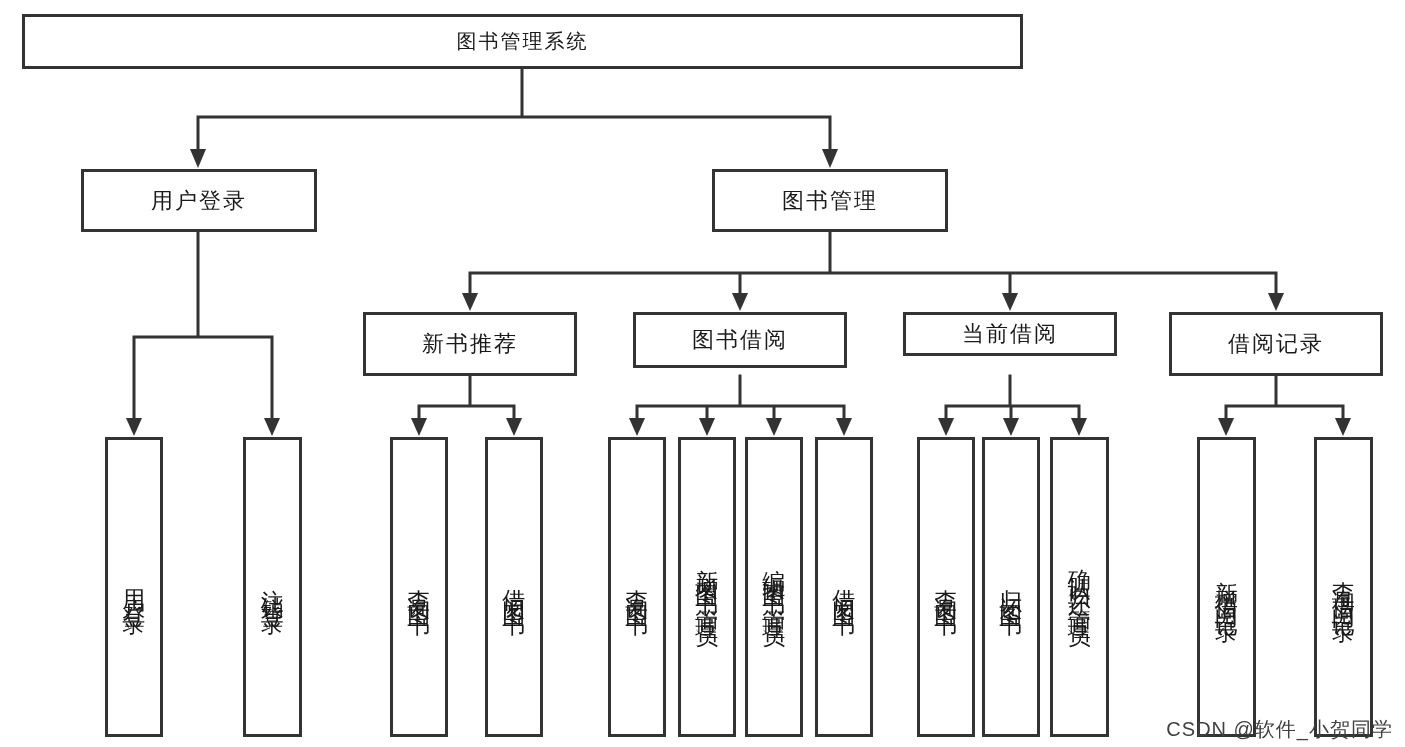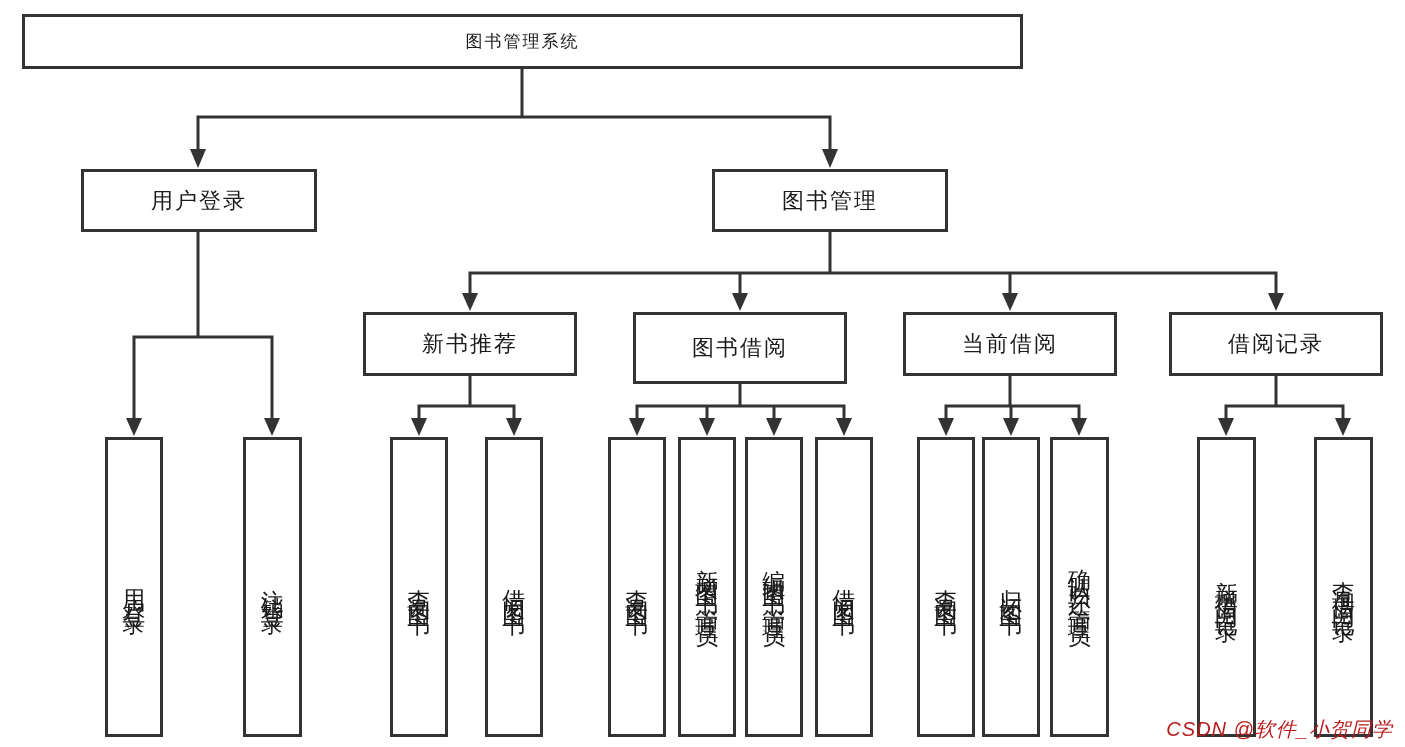--- a/index.html
+++ b/index.html
@@ -7,31 +7,30 @@
     position:relative; width:1405px; height:747px; background:#ffffff;
     font-family:"Liberation Sans", sans-serif; overflow:hidden;
   }
   .connectors { position:absolute; left:0; top:0; width:1405px; height:747px; }
   .node {
     position:absolute; box-sizing:border-box;
     border:3px solid #333333; background:#ffffff;
     display:flex; align-items:center; justify-content:center;
     color:#1a1a1a;
   }
-  .root-node { font-size:17px; letter-spacing:2px; }
+  .root-node { font-size:20px; letter-spacing:2px; }
   .hnode { font-size:22px; letter-spacing:2px; }
   .vnode span {
     writing-mode:vertical-rl; text-orientation:mixed;
     font-size:23px; letter-spacing:8px; line-height:1.15;
   }
   .watermark {
     position:absolute; top:716px; right:12px;
-    font-size:20px; color:#b91c1c; letter-spacing:1px; z-index:3;
+    font-size:20px; color:#404040; letter-spacing:1px; z-index:3;
     font-family:"Liberation Sans", sans-serif;
-    font-style:italic;
   }
 </style>
 </head>
 <body>
 
 <div class="canvas">
 
   <svg class="connectors" viewBox="0 0 1405 747" xmlns="http://www.w3.org/2000/svg">
     <g stroke="#333333" stroke-width="3" fill="none" stroke-linecap="square">
 
@@ -71,22 +70,22 @@
       <polygon points="1335,418 1351,418 1343,436"></polygon>
     </g>
   </svg>
 
   <div class="node root-node" style="left:22px; top:14px; width:1001px; height:55px;">图书管理系统</div>
 
   <div class="node hnode" style="left:81px; top:169px; width:236px; height:63px;">用户登录</div>
   <div class="node hnode" style="left:363px; top:312px; width:214px; height:64px;">新书推荐</div>
 
   <div class="node hnode" style="left:712px; top:169px; width:236px; height:63px;">图书管理</div>
-  <div class="node hnode" style="left:633px; top:312px; width:214px; height:72px;">图书借阅</div>
-  <div class="node hnode" style="left:903px; top:312px; width:214px; height:64px;">当前借阅</div>
+  <div class="node hnode" style="left:633px; top:312px; width:214px; height:56px;">图书借阅</div>
+  <div class="node hnode" style="left:903px; top:312px; width:214px; height:44px;">当前借阅</div>
   <div class="node hnode" style="left:1169px; top:312px; width:214px; height:64px;">借阅记录</div>
 
   <div class="node vnode" style="left:105px; top:437px; width:58px; height:300px;">
     <span>用户登录</span>
   </div>
   <div class="node vnode" style="left:243px; top:437px; width:59px; height:300px;">
     <span>注销登录</span>
   </div>
 
   <div class="node vnode" style="left:390px; top:437px; width:58px; height:300px;">

